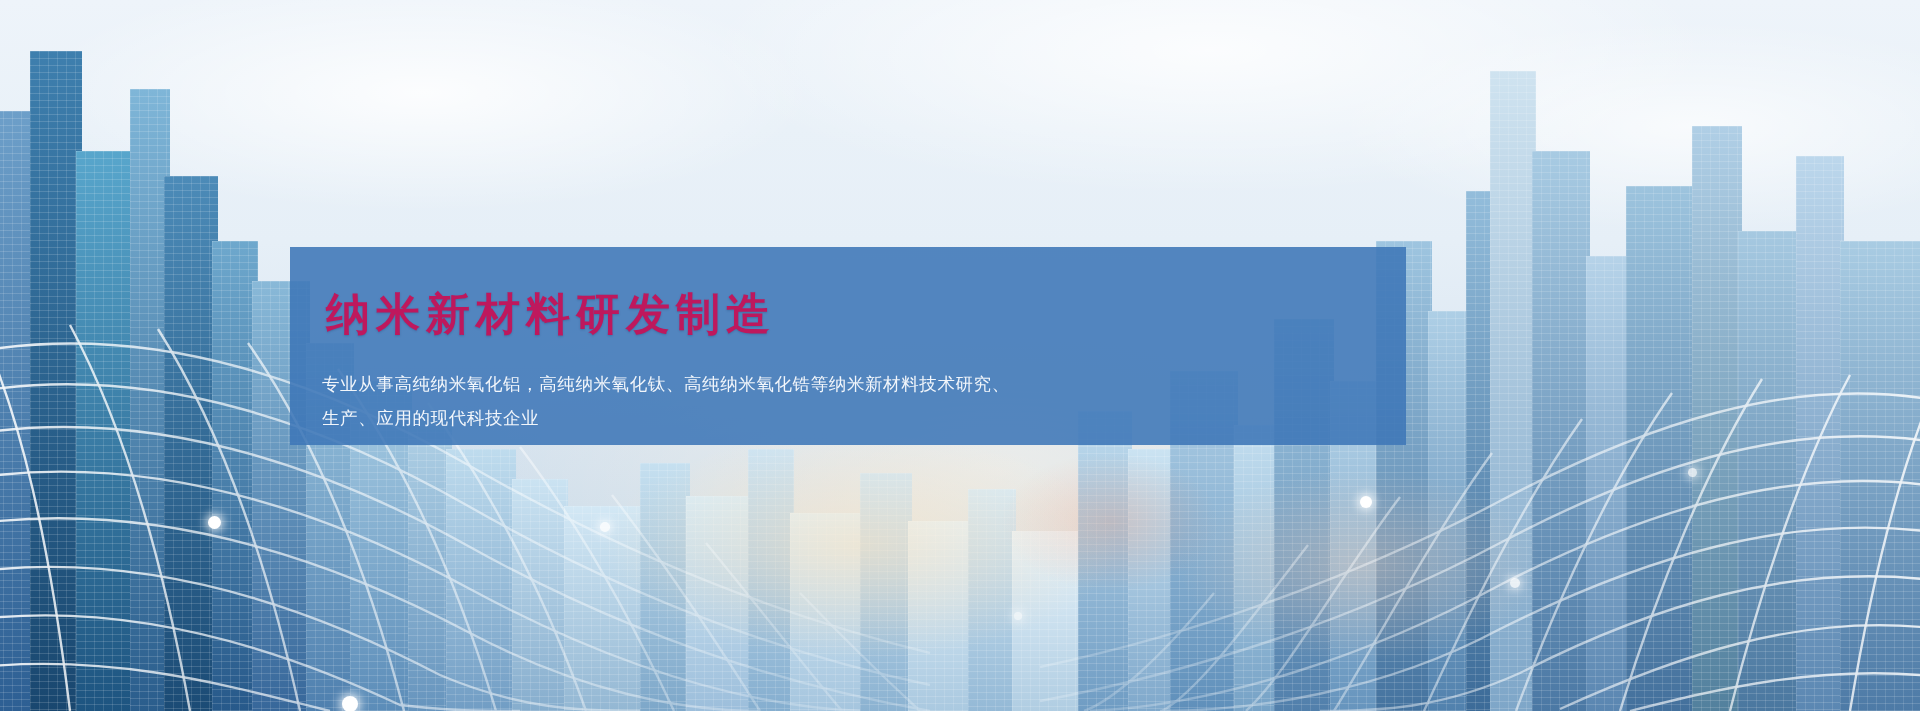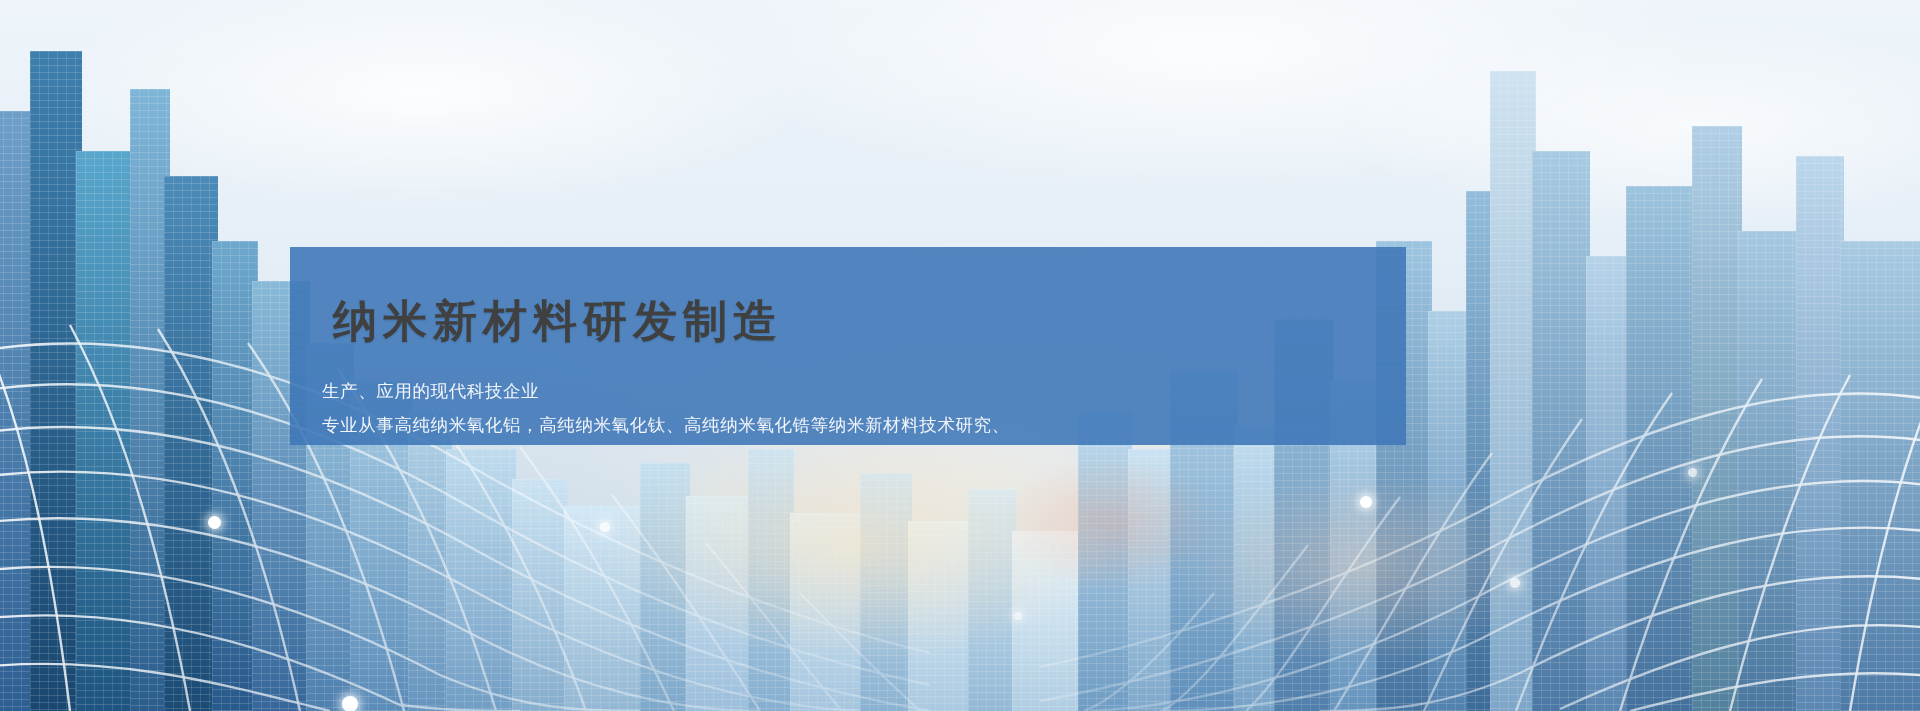--- a/index.html
+++ b/index.html
@@ -45,22 +45,22 @@
 
   
   .panel{
     position:absolute;
     left:290px;top:247px;
     width:1116px;height:198px;
     background:rgba(62,118,183,.88);
   }
   .panel-inner{padding:40px 0 0 32px;}
   .title{
-    margin:11px;
-    color:#404040;
+    margin:4px;
+    color:#be185d;
     font-size:44px;
     font-weight:700;
     letter-spacing:6px;
     line-height:1.05;
     text-shadow:0 1px 2px rgba(20,50,90,.25);
   }
   .desc{
     margin:30px 0 0 0;
     color:#f2f6fb;
     font-size:17.5px;
@@ -270,19 +270,19 @@
   <div class="node" style="left:600px;top:522px;width:10px;height:10px;opacity:.85;"></div>
   <div class="node" style="left:1360px;top:496px;width:12px;height:12px;"></div>
   <div class="node" style="left:1510px;top:578px;width:10px;height:10px;opacity:.8;"></div>
   <div class="node" style="left:1688px;top:468px;width:9px;height:9px;opacity:.75;"></div>
   <div class="node" style="left:1014px;top:612px;width:8px;height:8px;opacity:.6;"></div>
 
   <div class="panel">
     <div class="panel-inner">
       <h1 class="title">纳米新材料研发制造</h1>
       <p class="desc">
+        <span class="ln">专业从事高纯纳米氧化铝，高纯纳米氧化钛、高纯纳米氧化锆等纳米新材料技术研究、</span>
         <span class="ln">生产、应用的现代科技企业</span>
-        <span class="ln">专业从事高纯纳米氧化铝，高纯纳米氧化钛、高纯纳米氧化锆等纳米新材料技术研究、</span>
       </p>
     </div>
   </div>
 
 </div>
 
 </body></html>

